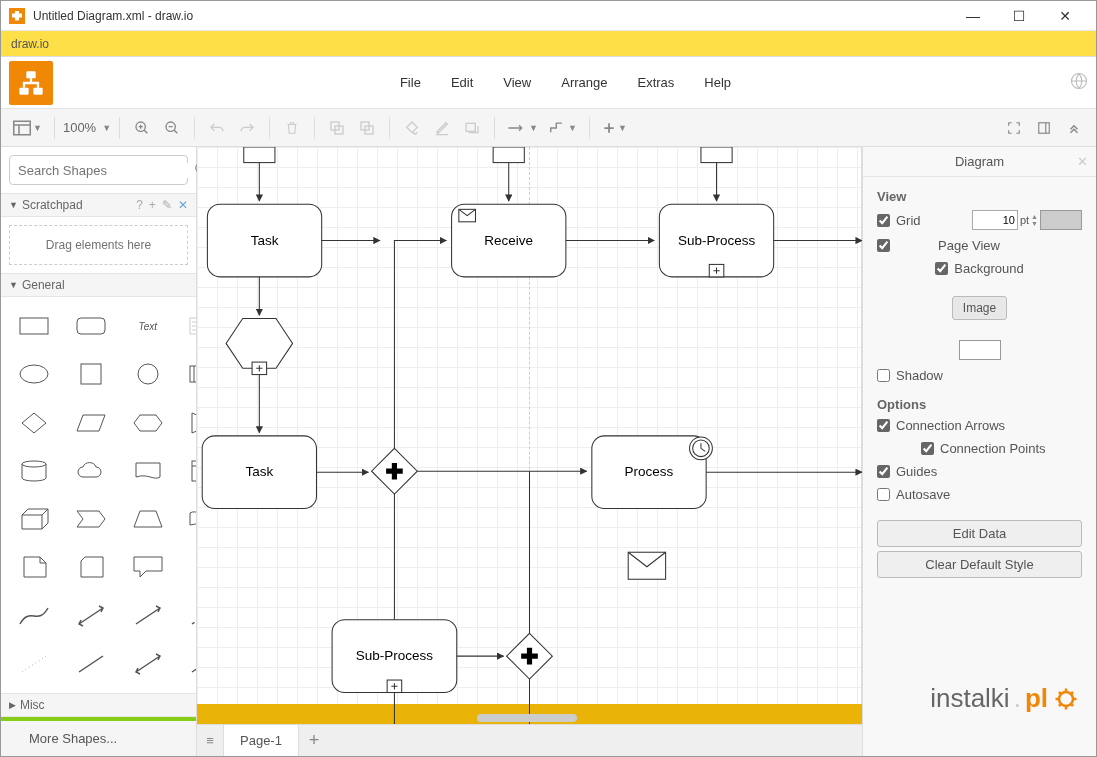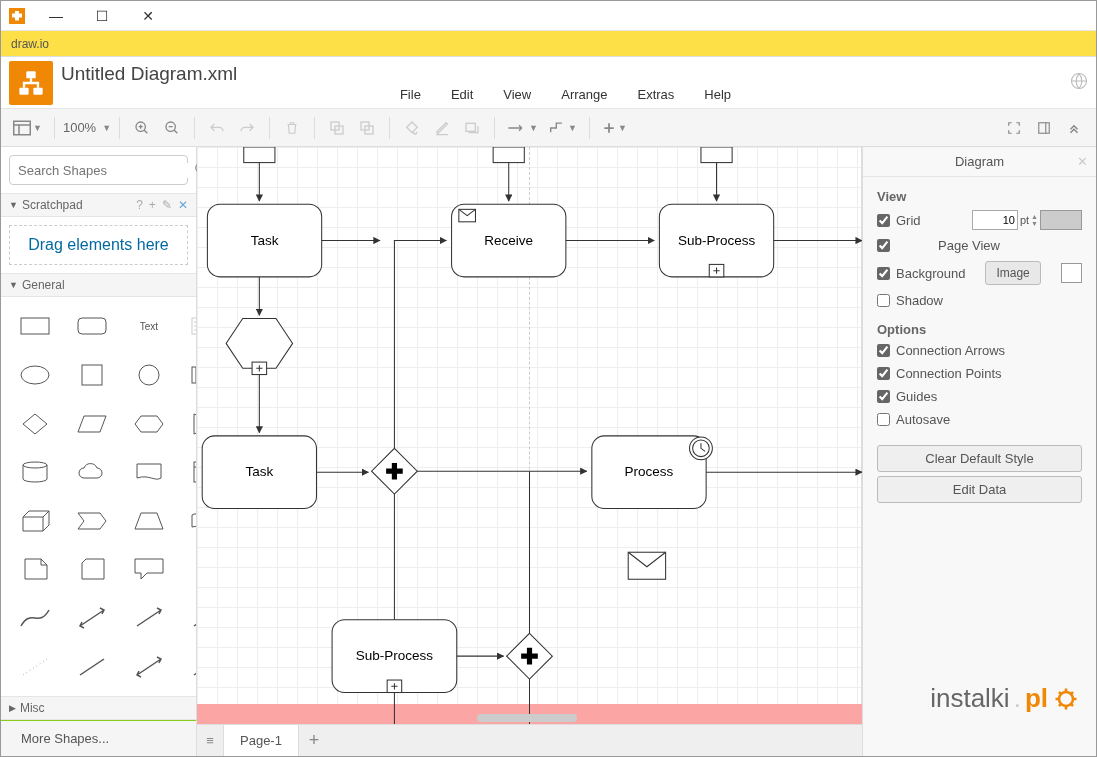--- a/index.html
+++ b/index.html
@@ -40,29 +40,29 @@
 .main { flex: 1; display: flex; overflow: hidden; position: relative; }
 
 
 .left-panel { width: 196px; border-right: 1px solid #ddd; display: flex; flex-direction: column; background: #fff; }
 .search-shapes { margin: 8px; display: flex; align-items: center; border: 1px solid #ccc; border-radius: 4px; height: 30px; padding: 0 8px; }
 .search-shapes input { border: none; outline: none; flex: 1; font-size: 13px; }
 .search-shapes .sicon { color: #888; }
 .section-hd { display: flex; align-items: center; padding: 4px 8px; font-size: 12px; color: #666; background: #f5f5f5; border-top: 1px solid #e5e5e5; border-bottom: 1px solid #e5e5e5; }
 .section-hd .chev { margin-right: 4px; font-size: 9px; }
 .section-hd .sp-tools { margin-left: auto; display: flex; gap: 6px; color: #aaa; }
-.scratchpad-drop { margin: 8px; height: 40px; border: 1px dashed #ccc; display: flex; align-items: center; justify-content: center; font-size: 16px; color: #0369a1; }
-.shape-grid { padding: 8px; display: grid; grid-template-columns: repeat(4, 1fr); gap: 6px; flex: 1; overflow-y: auto; }
+.scratchpad-drop { margin: 8px; height: 40px; border: 1px dashed #ccc; display: flex; align-items: center; justify-content: center; font-size: 12px; color: #737373; }
+.shape-grid { padding: 8px; display: grid; grid-template-columns: repeat(4, 1fr); gap: 6px; flex: 1; overflow-y: auto; font-style: italic; }
 .shape-cell { width: 100%; aspect-ratio: 1.2; display: flex; align-items: center; justify-content: center; cursor: pointer; }
 .shape-cell svg { max-width: 32px; max-height: 24px; }
 .shape-cell.text { font-size: 10px; color: #555; }
-.more-shapes { padding: 10px 20px; font-size: 13px; color: #555; border-top: 1px solid #84cc16; background:#f5f5f5; cursor: pointer; }
-
-
-.canvas-col { flex: 1; display: flex; flex-direction: column; background: #fca5a5; position: relative; }
+.more-shapes { padding: 10px 28px; font-size: 13px; color: #555; border-top: 4px solid #84cc16; background:#f5f5f5; cursor: pointer; }
+
+
+.canvas-col { flex: 1; display: flex; flex-direction: column; background: #eab308; position: relative; }
 .canvas-wrap { flex: 1; position: relative; overflow: hidden; }
 .page-bg { position: absolute; top: 0; left: 0; right: 0; bottom: 20px; background: #fff; border-right: 1px solid #ddd; background-image: linear-gradient(#eee 1px, transparent 1px), linear-gradient(90deg, #eee 1px, transparent 1px); background-size: 20px 20px; }
 .page-bg .center-line { position: absolute; top: 0; bottom: 0; left: 50%; border-left: 1px dashed #ccc; }
 .page-sheet { position: absolute; inset: 0; }
 .hscroll-track { position: absolute; bottom: 0; left: 0; right: 0; height: 12px; }
 .hscroll-thumb { position: absolute; height: 8px; top: 2px; background: #ccc; border-radius: 4px; }
 
 .tabs-row { height: 32px; background: #efefef; border-top: 1px solid #ddd; display: flex; align-items: center; }
 .tab-handle { width: 26px; height: 32px; display: flex; align-items: center; justify-content: center; color: #888; }
 .page-tab { height: 32px; padding: 0 16px; display: flex; align-items: center; font-size: 13px; color: #555; background: #fff; border-left: 1px solid #ddd; border-right: 1px solid #ddd; }
@@ -86,20 +86,21 @@
 .watermark .pl { color: #f08705; font-weight: bold; }
 .rp-radio { display:flex; align-items:center; gap:4px; }
 </style>
 </head>
 <body>
 
 <div class="window">
 
   <div class="titlebar">
     <div class="titlebar-icon"></div>
+    <div class="titlebar-title">Untitled Diagram.xml - draw.io</div>
     <div class="win-controls">
       <div class="win-btn">—</div>
       <div class="win-btn">☐</div>
       <div class="win-btn">✕</div>
     </div>
   </div>
 
   <div class="addressbar">draw.io</div>
 
   <div class="app-header">
@@ -107,21 +108,20 @@
       <svg viewBox="0 0 24 24">
           <g fill="#fff">
             <rect x="8" y="2" width="8" height="6" rx="1"></rect>
             <rect x="2" y="16" width="8" height="6" rx="1"></rect>
             <rect x="14" y="16" width="8" height="6" rx="1"></rect>
             <path d="M12 8 v4 M6 16 v-4 h12 v4" stroke="#fff" stroke-width="2" fill="none"></path>
           </g>
         </svg>
     </div>
     <div class="doc-head">
-      <div class="doc-title">Untitled Diagram.xml</div>
       <div class="menubar">
         <div class="menu-item">File</div>
         <div class="menu-item">Edit</div>
         <div class="menu-item">View</div>
         <div class="menu-item">Arrange</div>
         <div class="menu-item">Extras</div>
         <div class="menu-item">Help</div>
       </div>
     </div>
     <div class="lang-icon">
@@ -566,58 +566,58 @@
                   <span>▲</span>
                   <span>▼</span>
                 </div>
               <div class="color-chip" style="background:#ccc;"></div>
             </div>
           </div>
           <label class="rp-check" style="margin-top:8px;gap:48px;">
               <input type="checkbox" checked="" style="">
               <span>Page View</span>
             </label>
-          <div class="rp-row" style="margin-top:8px;">
+          <div class="rp-row" style="margin-top:8px;flex-direction:column;">
             <label class="rp-check">
                 <input type="checkbox" checked="" style="">
                 <span>Background</span>
               </label>
             <span class="rp-btn">Image</span>
             <div class="color-chip"></div>
           </div>
           <label class="rp-check" style="margin-top:8px;">
               <input type="checkbox" style="">
               <span>Shadow</span>
             </label>
         </div>
 
         <div>
           <div class="rp-group-hd">Options</div>
           <label class="rp-check" style="margin-top:6px;">
               <input type="checkbox" checked="" style="">
               <span>Connection Arrows</span>
             </label>
-          <label class="rp-check" style="margin-top:8px;">
+          <label class="rp-check" style="margin-top:8px;margin-left:44px;">
               <input type="checkbox" checked="" style="">
               <span>Connection Points</span>
             </label>
           <label class="rp-check" style="margin-top:8px;">
               <input type="checkbox" checked="" style="">
               <span>Guides</span>
             </label>
           <label class="rp-check" style="margin-top:8px;">
               <input type="checkbox" style="">
               <span>Autosave</span>
             </label>
         </div>
 
 
         <div>
+          <div class="rp-wide-btn">Edit Data</div>
           <div class="rp-wide-btn">Clear Default Style</div>
-          <div class="rp-wide-btn">Edit Data</div>
         </div>
       </div>
     </div>
 
     <div class="watermark">
       <span>instalki</span>
         <span style="color:#ccc;">.</span>
         <span class="pl">pl</span>
       <svg width="28" height="28" viewBox="0 0 24 24" fill="none" stroke="#f08705" stroke-width="2.2">
           <circle cx="12" cy="12" r="6"></circle>

